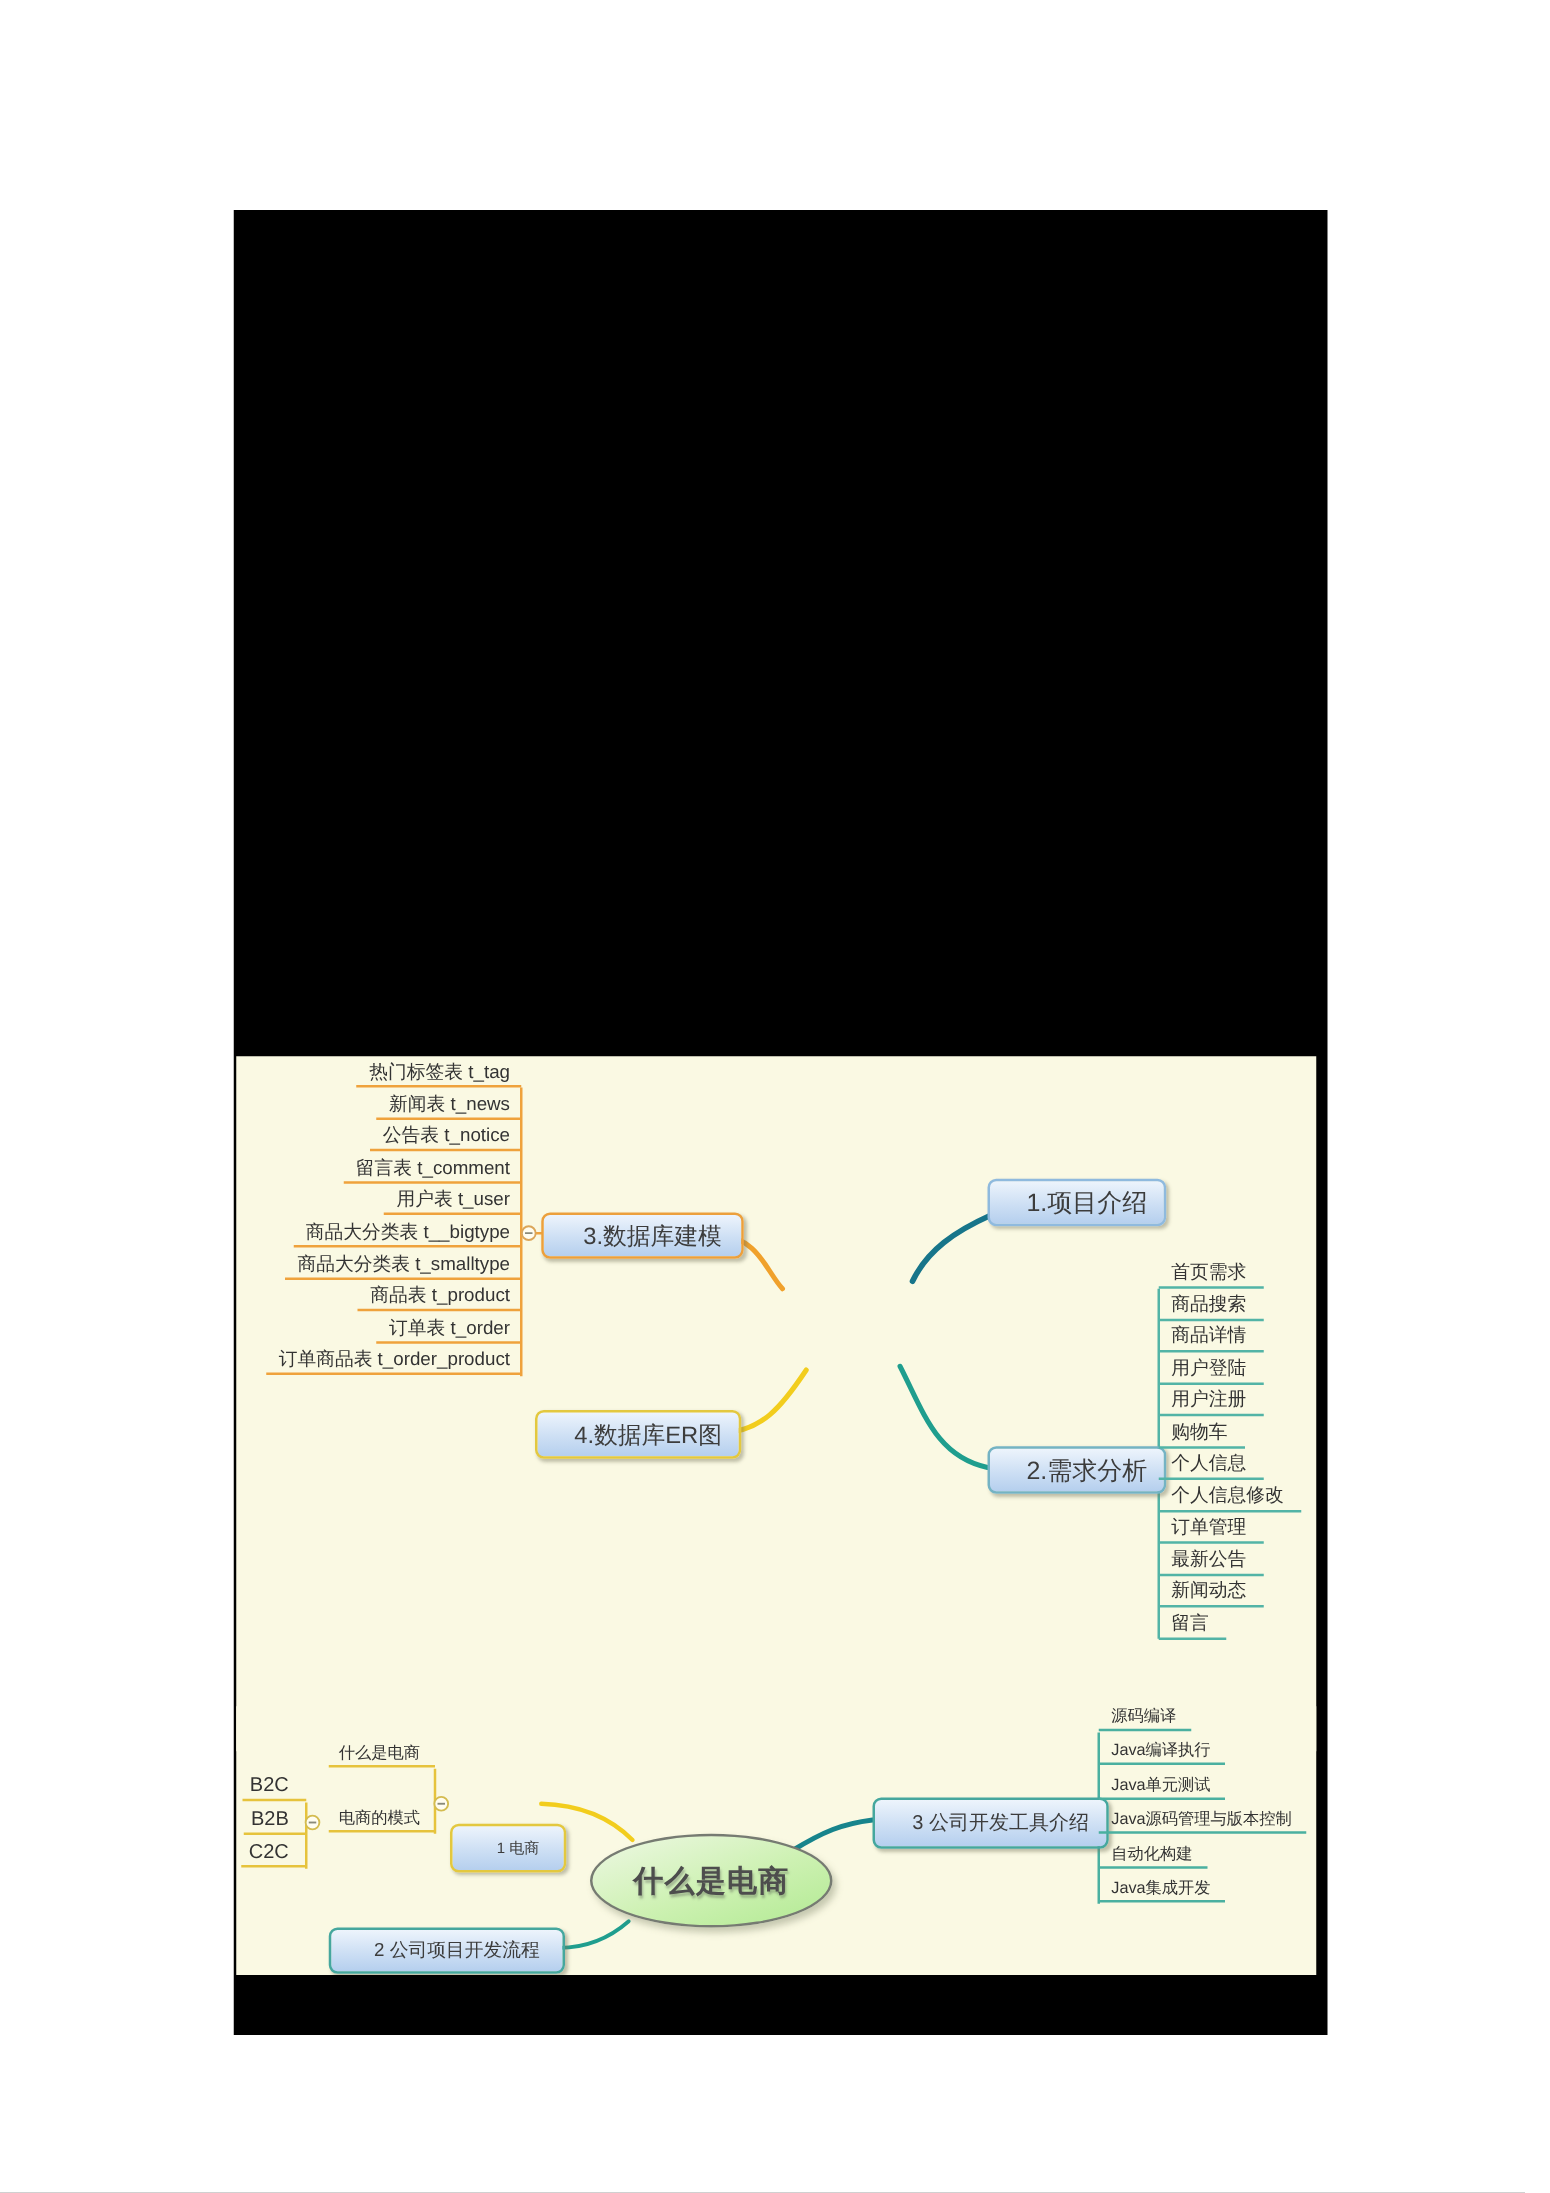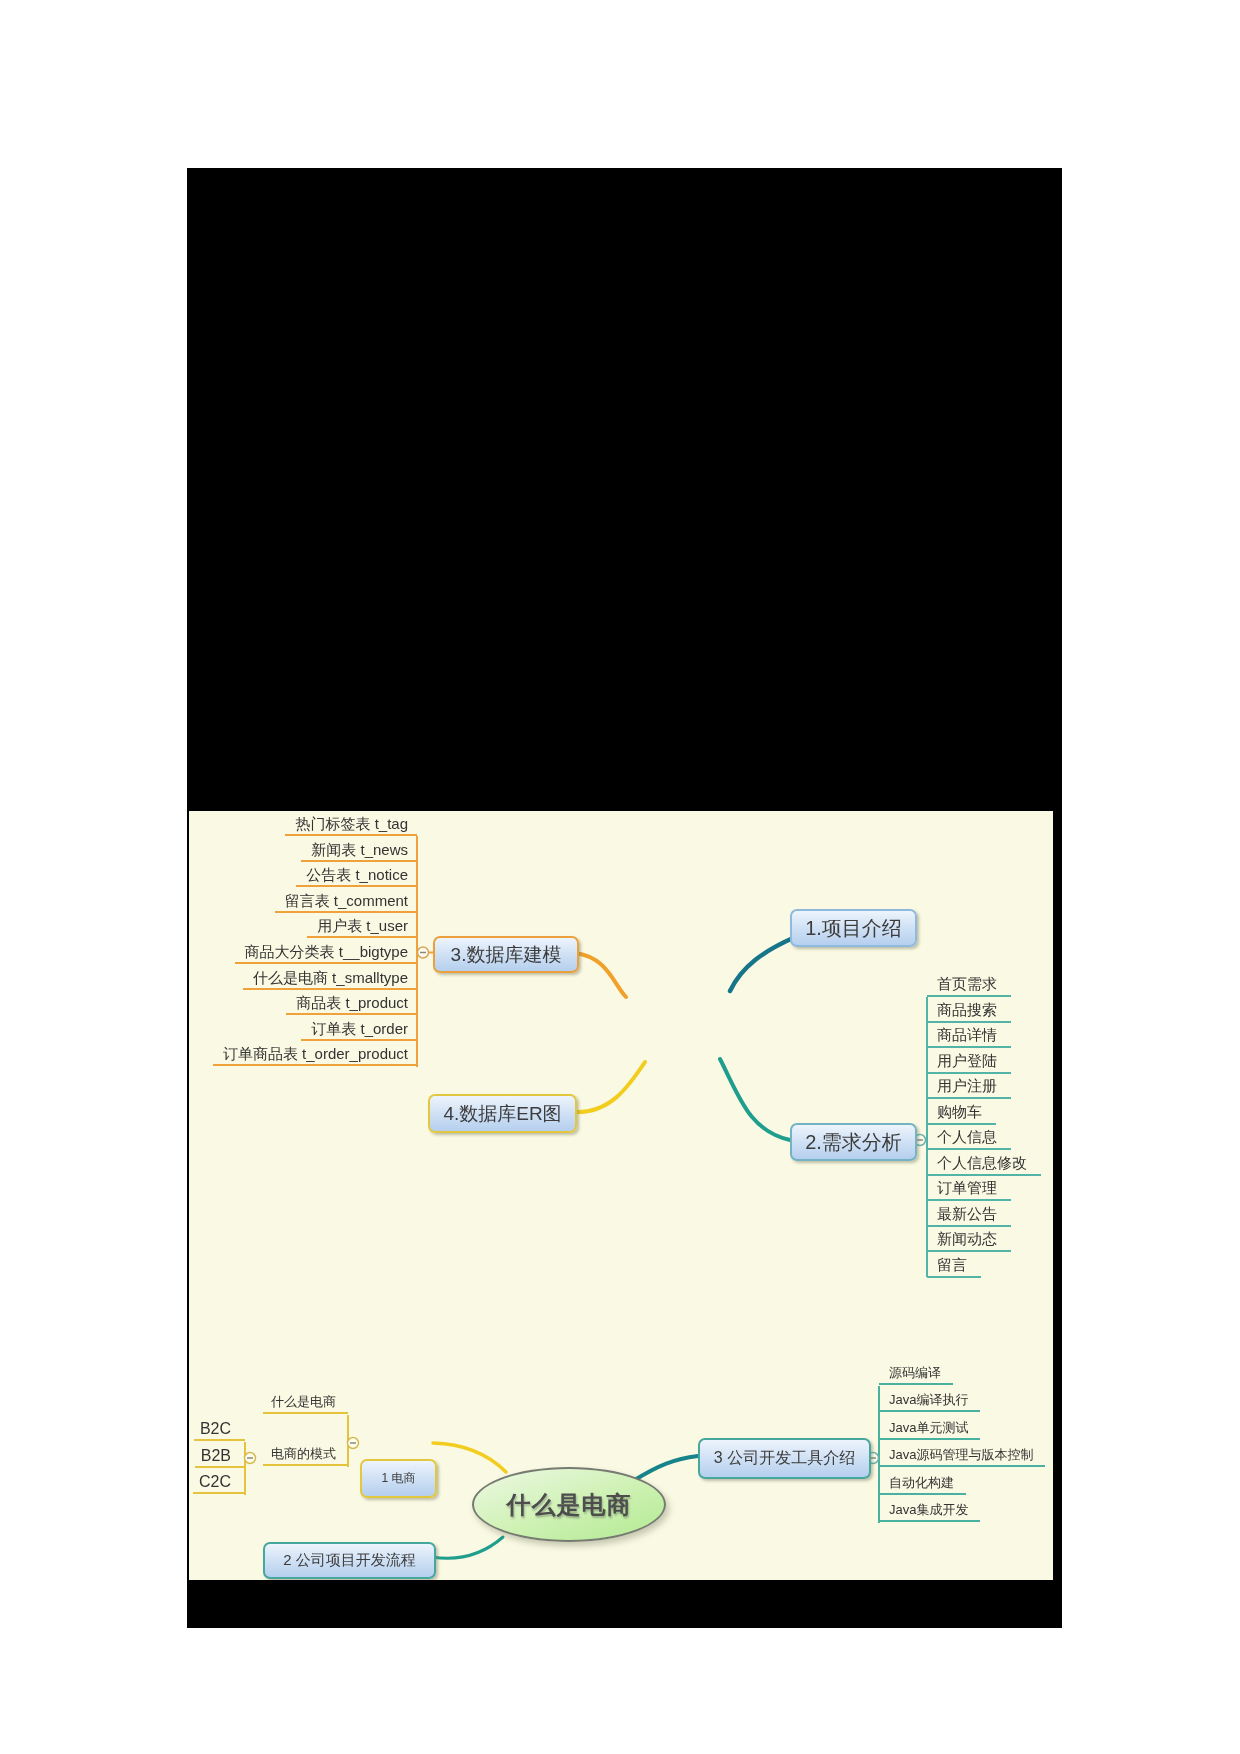--- a/index.html
+++ b/index.html
@@ -1,28 +1,28 @@
 <!DOCTYPE html>
 <html><head>
 <meta charset="utf-8">
 <style>
   html,body{margin:0;padding:0;background:#fff;}
   .page{position:relative;width:1240px;height:1754px;background:#ffffff;overflow:hidden;
         font-family:"Liberation Sans","DejaVu Sans",sans-serif;}
   .black-wrap{position:absolute;left:187px;top:168px;width:875px;height:1460px;background:#000;}
   .panel{position:absolute;left:2px;width:864px;background:#faf9e3;overflow:hidden;}
-  .panel1{top:643px;height:556px;}
+  .panel1{top:677px;height:556px;}
   .panel2{top:1197px;height:215px;}
   .panel svg{position:absolute;left:0;top:0;pointer-events:none;}
 
   
   .node{position:absolute;display:flex;align-items:center;justify-content:center;
         background:linear-gradient(180deg,#edf4fc 0%,#cddff4 55%,#b5cfee 100%);
         border-radius:7px;color:#3c3c3c;white-space:nowrap;
-        box-shadow:2px 2px 3px rgba(120,120,95,.45);}
+        box-shadow:2px 2px 3px rgba(120,120,95,.45);padding-left:16px;}
   .b-blue{border:2px solid #8fbade;}
   .b-teal{border:2px solid #74b3c4;}
   .b-tealstrong{border:2px solid #45a79e;}
   .b-orange{border:2px solid #eca03c;}
   .b-yellow{border:2px solid #e3c83f;}
 
   .center-ellipse{position:absolute;display:flex;align-items:center;justify-content:center;
         background:linear-gradient(160deg,#eef8e4 0%,#cdf1b2 55%,#b2ea93 100%);
         border:2px solid #767b72;border-radius:50%;
         font-weight:bold;color:#4d4d4d;text-shadow:1px 2px 2px rgba(60,60,60,.35);
@@ -84,21 +84,21 @@
       </svg>
 
       <div>
 
       <div class="list-item m1-left-item" style="--i: 0;">热门标签表 t_tag</div>
           <div class="list-item m1-left-item" style="--i: 1;">新闻表 t_news</div>
           <div class="list-item m1-left-item" style="--i: 2;">公告表 t_notice</div>
           <div class="list-item m1-left-item" style="--i: 3;">留言表 t_comment</div>
           <div class="list-item m1-left-item" style="--i: 4;">用户表 t_user</div>
           <div class="list-item m1-left-item" style="--i: 5;">商品大分类表 t__bigtype</div>
-          <div class="list-item m1-left-item" style="--i: 6;">什么是电商 t_smalltype</div>
+          <div class="list-item m1-left-item" style="--i: 6;">商品大分类表 t_smalltype</div>
           <div class="list-item m1-left-item" style="--i: 7;">商品表 t_product</div>
           <div class="list-item m1-left-item" style="--i: 8;">订单表 t_order</div>
           <div class="list-item m1-left-item" style="--i: 9;">订单商品表 t_order_product</div>
         </div>
 
       <div class="node b-orange m1-n3">3.数据库建模</div>
       <div class="node b-blue m1-n1">1.项目介绍</div>
       <div class="node b-teal m1-n2">2.需求分析</div>
       <div class="node b-yellow m1-n4">4.数据库ER图</div>
 

